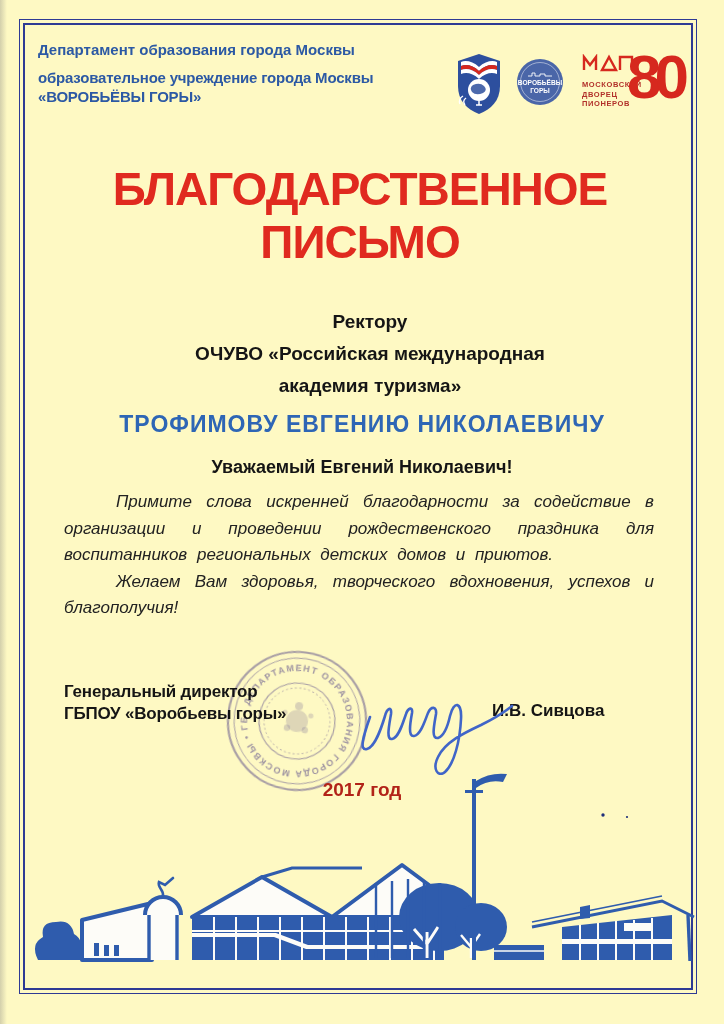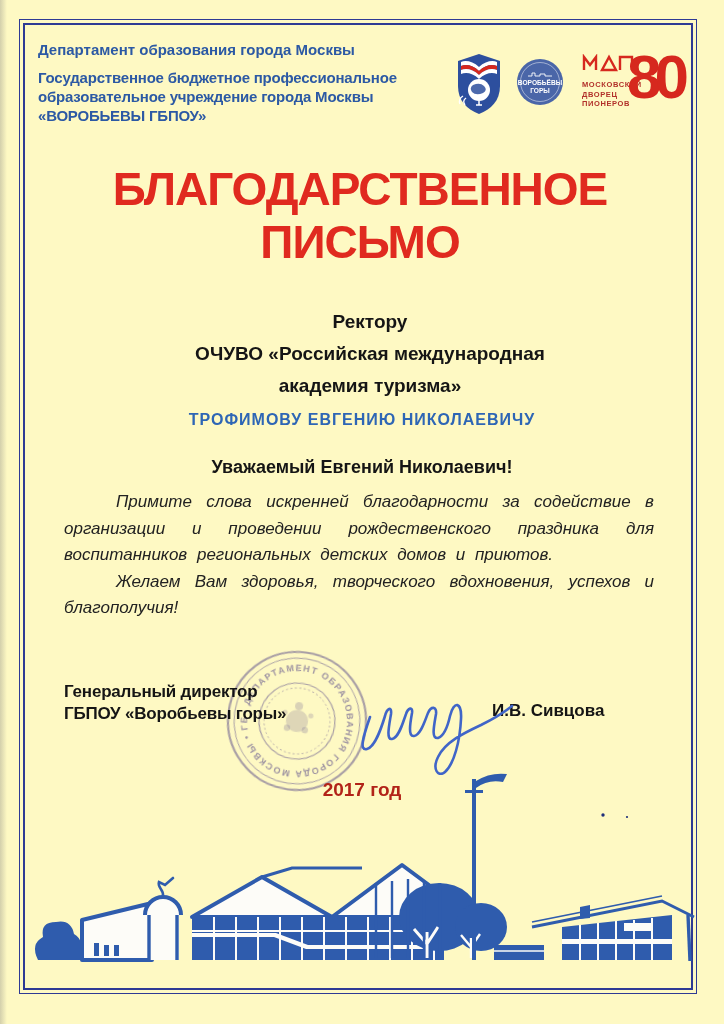--- a/index.html
+++ b/index.html
@@ -33,21 +33,21 @@
     color:#d6281e; letter-spacing:-7px; line-height:62px; }
 
   
   .title{ position:absolute; left:0; top:163px; width:720px; text-align:center;
     color:#e02a1f; font-weight:bold; font-size:46px; line-height:53px; letter-spacing:-1px; }
 
   
   .recipient{ position:absolute; left:0; top:306px; width:740px; text-align:center;
     color:#151515; font-weight:bold; font-size:19px; line-height:32px; }
   .name{ position:absolute; left:0; top:411px; width:724px; text-align:center;
-    color:#2e66b5; font-weight:bold; font-size:16px; letter-spacing:1px; }
+    color:#2e66b5; font-weight:bold; font-size:23px; letter-spacing:1px; }
   .salutation{ position:absolute; left:0; top:457px; width:724px; text-align:center;
     color:#151515; font-weight:bold; font-size:18px; }
 
   
   .body-text{ position:absolute; left:64px; top:489px; width:590px;
     color:#222; font-size:17px; line-height:26.6px;font-style:italic; }
   .body-text p{ margin:0; text-align:justify; text-indent:52px; word-spacing:5px; }
 
   
   .sig-role{ position:absolute; left:64px; top:681px; color:#151515; font-weight:bold;
@@ -64,23 +64,22 @@
 </style>
 </head>
 <body>
 
 <div class="page">
   <div class="frame-outer"></div>
   <div class="frame-inner"></div>
 
   <div class="hdr">
     <div class="hdr-dep">Департамент образования города Москвы</div>
-    <div class="hdr-line">Государственное бюджетное профессиональное</div>
     <div class="hdr-line">образовательное учреждение города Москвы</div>
-    <div class="hdr-line">«ВОРОБЬЕВЫ ГБПОУ»</div>
+    <div class="hdr-line">«ВОРОБЬЁВЫ ГОРЫ»</div>
   </div>
 
   <svg class="logo-shield" width="48" height="64" viewBox="0 0 48 64">
     <path d="M24 2 L45 9 V34 C45 49 36 57 24 62 C12 57 3 49 3 34 V9 Z" fill="#2d4f9e"></path>
     <path d="M24 15 C18 9 10 8 6 10 L6 14 C11 12 18 13 24 19 C30 13 37 12 42 14 L42 10 C38 8 30 9 24 15 Z" fill="#ffffff"></path>
     <path d="M24 19 C18 13 11 12 6 14 L6 18 C11 16 18 17 24 23 C30 17 37 16 42 18 L42 14 C37 12 30 13 24 19 Z" fill="#d6281e"></path>
     <path d="M24 23 C18 17 11 16 6 18 L6 22 C11 20 18 21 24 27 C30 21 37 20 42 22 L42 18 C37 16 30 17 24 23 Z" fill="#ffffff"></path>
     <circle cx="24" cy="38" r="11" fill="#ffffff"></circle>
     <path d="M18 33 q7 -3 11 1 q4 4 -1 7 q-7 3 -11 -1 q-3 -4 1 -7" fill="#2d4f9e" opacity="0.85"></path>
     <path d="M24 49 v4 M21 53 h6" stroke="#ffffff" stroke-width="1.5" fill="none"></path>

